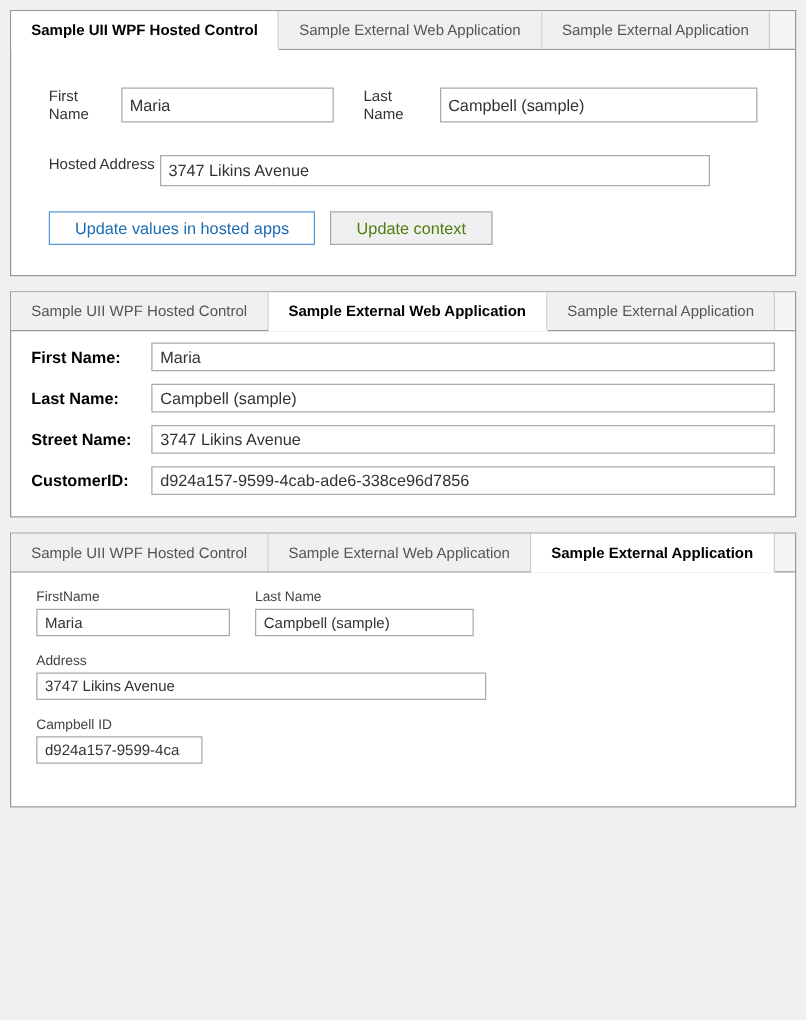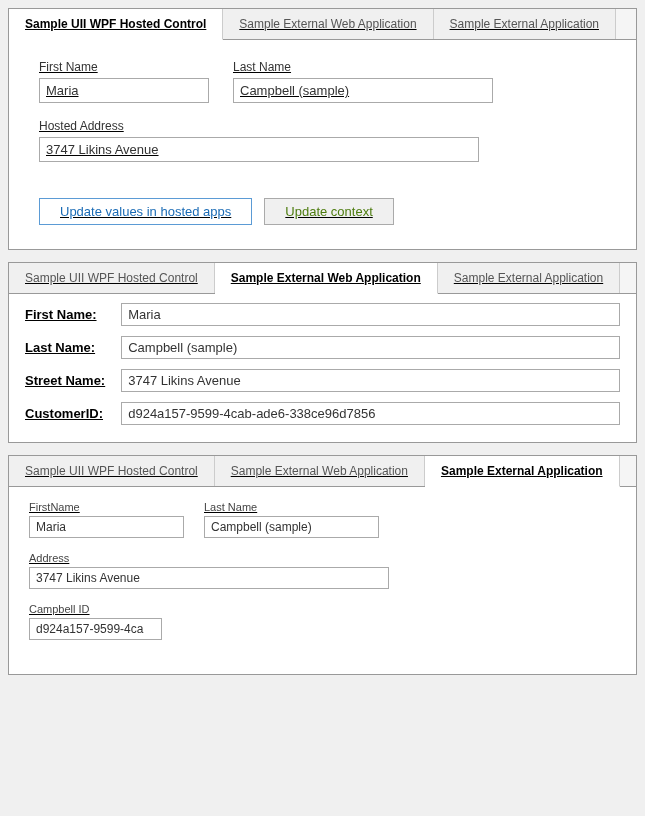--- a/index.html
+++ b/index.html
@@ -9,21 +9,20 @@
       background: #f0f0f0;
       width: 645px;
       min-height: 816px;
       padding: 8px;
     }
 
     .panel {
       background: white;
       border: 1px solid #999;
       margin-bottom: 12px;
-      text-decoration: underline;
     }
 
     .tab-bar {
       display: flex;
       border-bottom: 1px solid #999;
       background: #f5f5f5;
     }
 
     .tab {
       padding: 8px 16px;
@@ -49,22 +48,23 @@
 
     
     .form-row {
       display: flex;
       gap: 24px;
       margin-bottom: 16px;
     }
 
     .field-group {
       display: flex;
-      flex-direction: column;
+      flex-direction: row;
       gap: 4px;
+      margin-top: 10px;
     }
 
     .field-group label {
       font-size: 12px;
       color: #333;
     }
 
     .field-group input[type="text"] {
       border: 1px solid #aaa;
       padding: 4px 6px;
@@ -85,21 +85,21 @@
       width: 440px;
     }
 
     .input-id {
       width: 440px;
     }
 
     .button-row {
       display: flex;
       gap: 12px;
-      margin-top: 36px;
+      margin-top: 20px;
     }
 
     .btn {
       padding: 5px 20px;
       font-size: 13px;
       border: 1px solid #aaa;
       background: #f0f0f0;
       cursor: pointer;
       color: #4d7c0f;
     }

